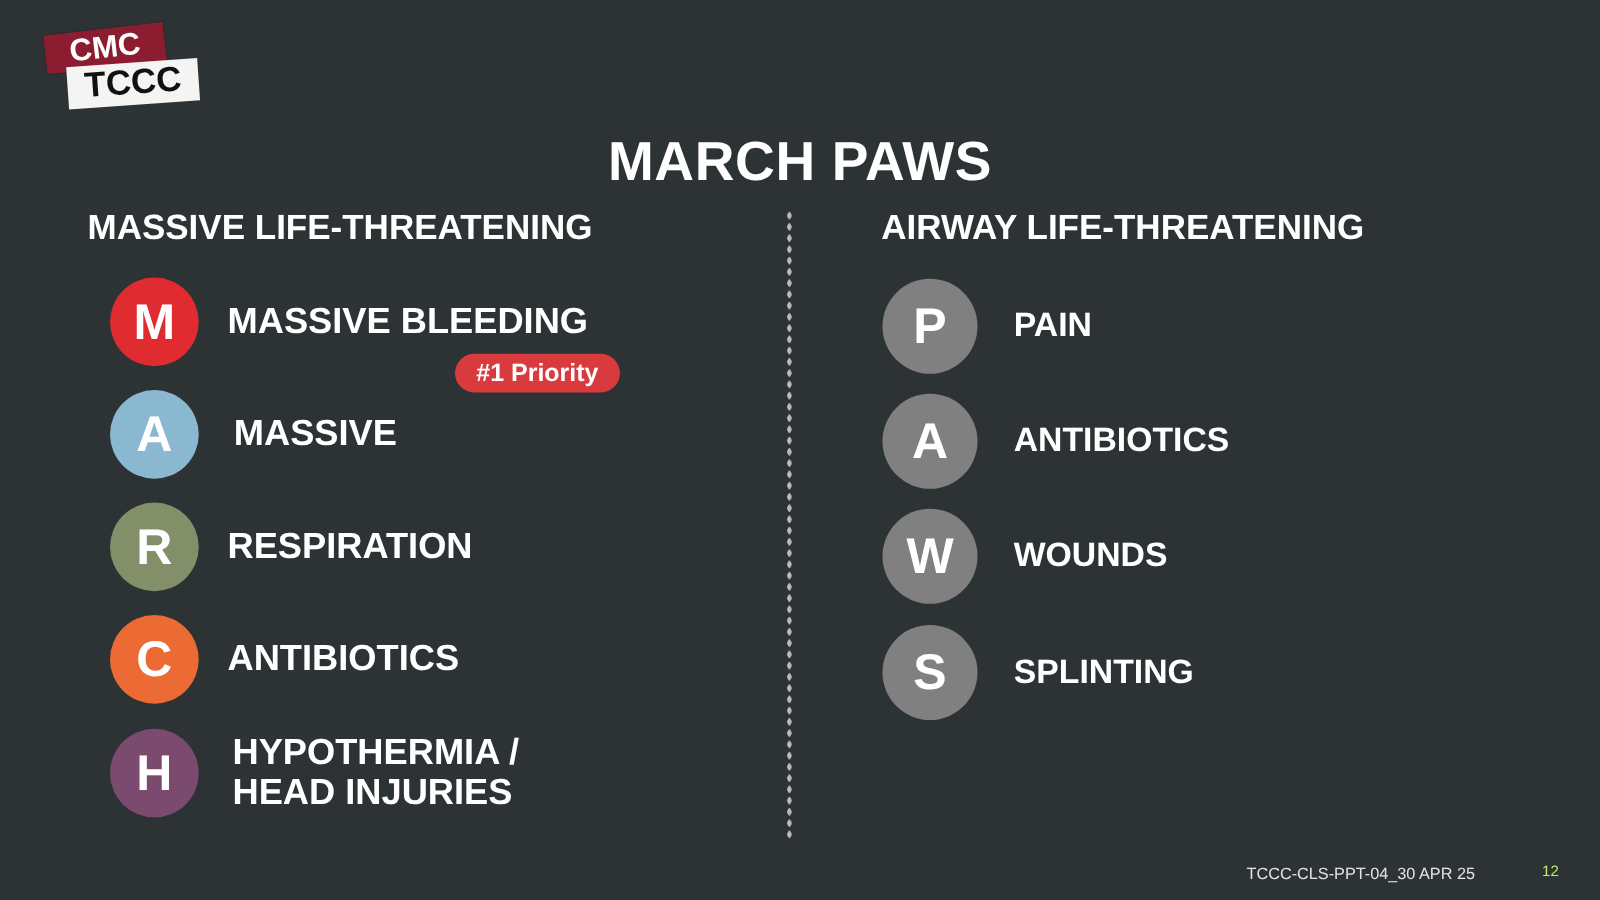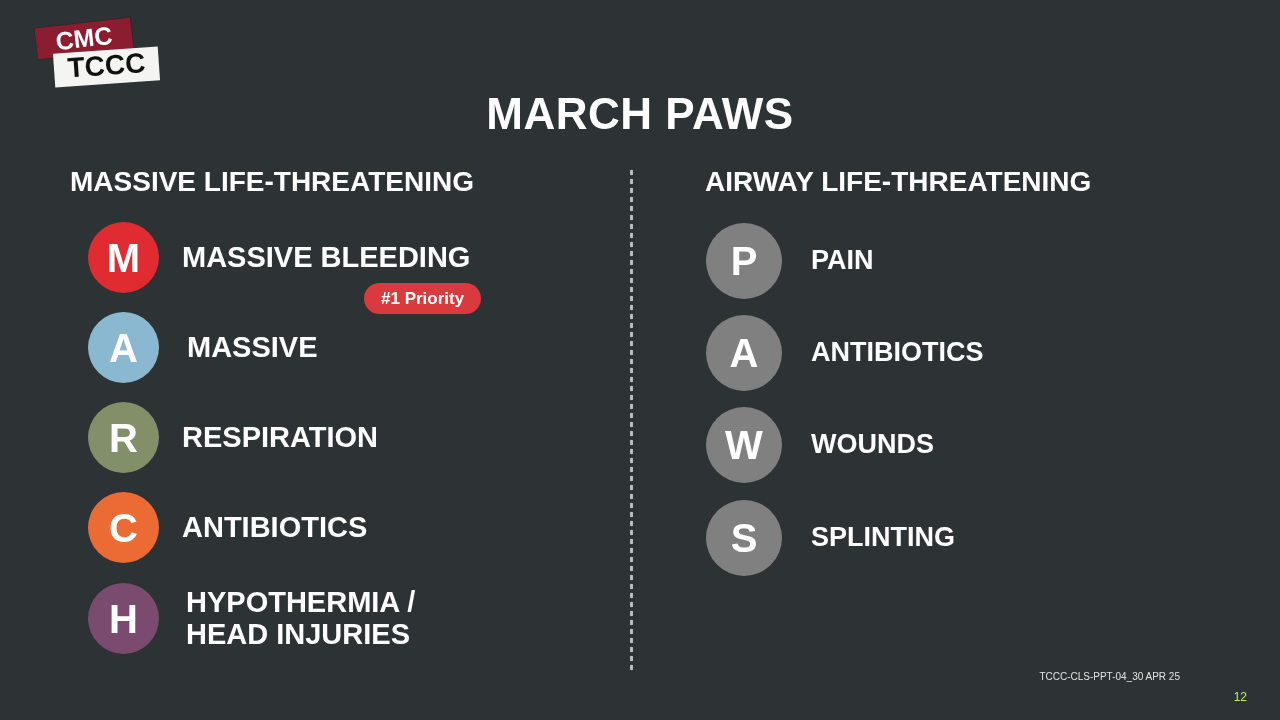--- a/index.html
+++ b/index.html
@@ -69,21 +69,21 @@
     font-size: 28px;
     line-height: 1;
     font-family: "Liberation Sans", sans-serif;
   }
 
   
   #title {
     position: absolute;
     left: 0;
     right: 0;
-    top: 92px;
+    top: 108px;
     text-align: center;
     color: #ffffff;
     font-size: 44px;
     font-weight: bold;
     letter-spacing: 0.5px;
     line-height: 1;
   }
 
   
   .col-header {
@@ -145,35 +145,35 @@
   
   #badge {
     position: absolute;
     left: 364px;
     top: 283px;
     height: 31px;
     padding: 0 17px;
     border-radius: 16px;
     background: #d93a3e;
     color: #ffffff;
-    font-size: 17px;
+    font-size: 20px;
     font-weight: bold;
     display: flex;
     align-items: center;
     justify-content: center;
     line-height: 1;
   }
 
   
   #footer-code {
     position: absolute;
     right: 100px;
-    top: 672px;
+    top: 692px;
     color: #e2e4e3;
-    font-size: 10px;
+    font-size: 13px;
     line-height: 1;
     white-space: nowrap;
   }
   #footer-page {
     position: absolute;
     right: 33px;
     top: 691px;
     color: #bef264;
     font-size: 12px;
     line-height: 1;

